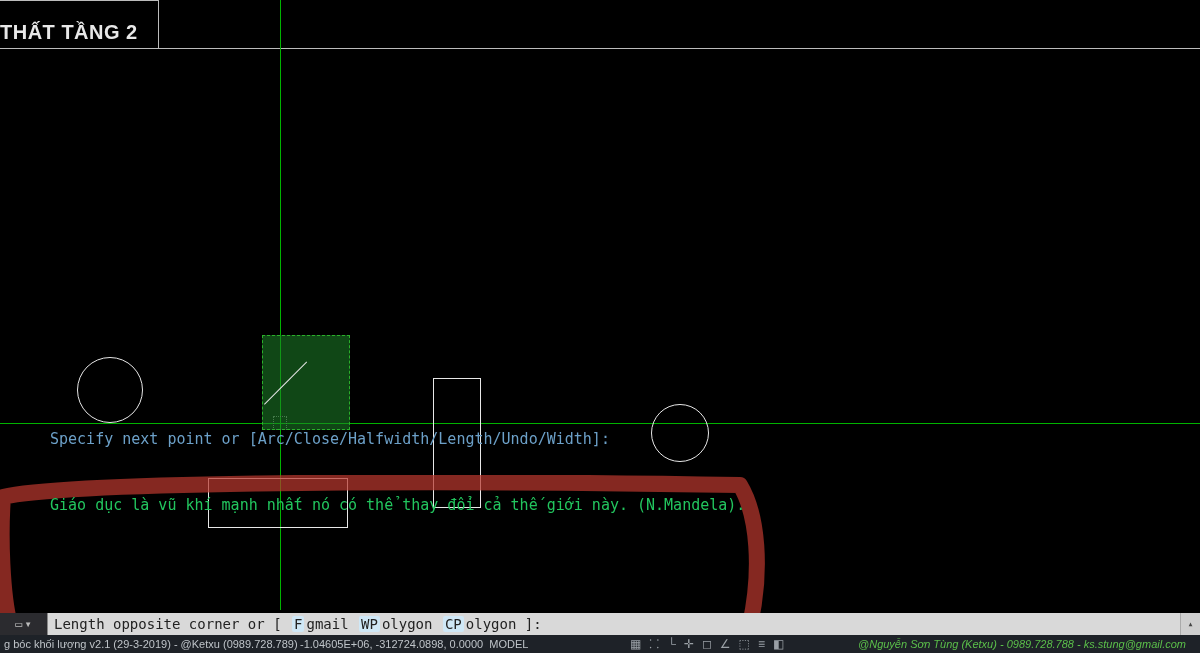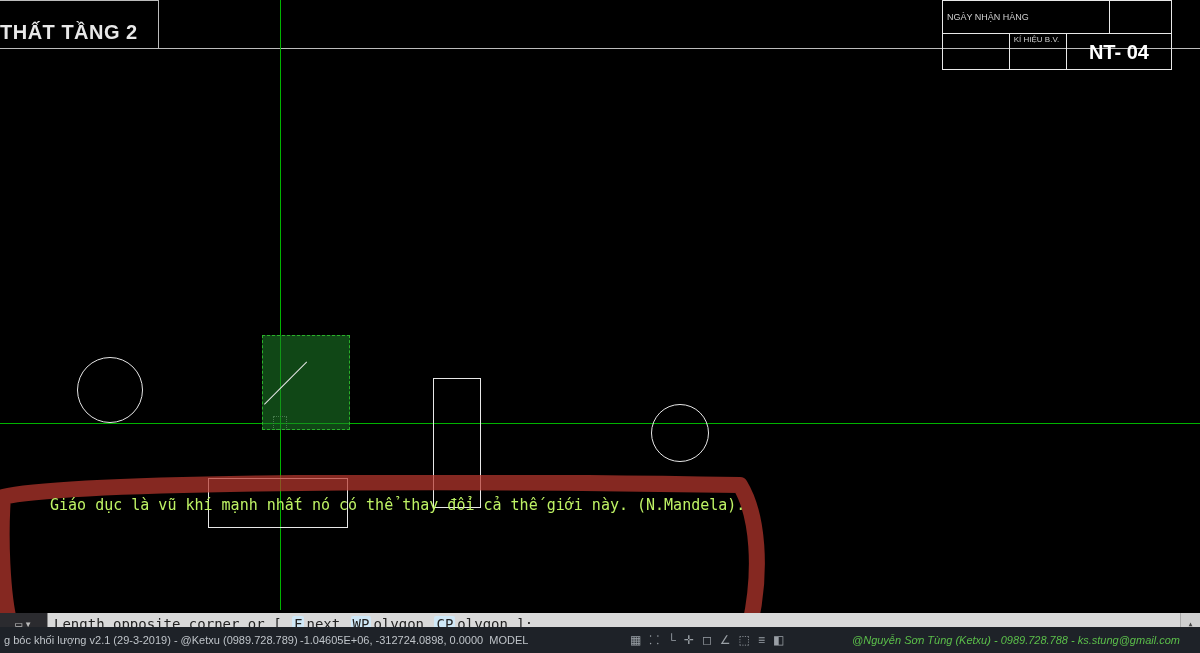--- a/index.html
+++ b/index.html
@@ -23,59 +23,46 @@
   
   .selwin { position:absolute; border:1px dashed #2ab02a; background:rgba(30,130,40,0.55); }
   
   .circle { position:absolute; border:1px solid #e8e8e8; border-radius:50%; background:transparent; }
   .rect   { position:absolute; border:1px solid #e8e8e8; background:transparent; }
   .diag   { position:absolute; background:#e8e8e8; height:1px; transform-origin:0 0; }
   
   #highlight { position:absolute; left:0; top:475px; width:780px; height:170px; pointer-events:none; }
   
   #cmdhist { position:absolute; left:50px; bottom:50px; color:#6ca0c8; font:15px/22px Consolas,monospace; white-space:pre; }
-  #cmdhist .quote { color:#bef264; }
+  #cmdhist .quote { color:#22c55e; }
   
   #cmdline { position:absolute; left:0; bottom:18px; right:0; height:22px; background:#d9d9d9; display:flex; align-items:center; font:14px/1 Consolas,monospace; color:#222; }
   #cmdline .gutter { width:48px; height:100%; background:#2b2b2f; border-right:1px solid #888; display:flex; align-items:center; justify-content:center; color:#bbb; font-size:12px; gap:2px; }
   #cmdline .prompt { padding-left:6px; }
   #cmdline .opt { background:#cfe8f7; padding:0 2px; margin:0 2px; border-radius:2px; }
   #cmdline .scrollbtn { margin-left:auto; width:20px; height:100%; background:#cfcfcf; border-left:1px solid #aaa; display:flex; align-items:center; justify-content:center; color:#444; font-size:10px;}
   
-  #statusbar { position:absolute; left:0; bottom:0; right:0; height:26px; background:#1e2228; display:flex; align-items:center; color:#bfc4c9; font:11px/1 Arial; }
+  #statusbar { position:absolute; left:0; bottom:0; right:0; height:18px; background:#1e2228; display:flex; align-items:center; color:#bfc4c9; font:11px/1 Arial; }
   #statusbar .left  { padding-left:4px; white-space:nowrap; overflow:hidden; flex:0 0 auto; }
   #statusbar .coords{ position:absolute; left:300px; white-space:nowrap; }
   #statusbar .btns  { position:absolute; left:630px; display:flex; gap:8px; align-items:center; }
   #statusbar .btn   { color:#9aa0a6; font-size:12px; }
-  #statusbar .right { margin-left:auto; padding-right:20px; color:#5bbf4a; font-style:italic; white-space:nowrap; }
+  #statusbar .right { margin-left:auto; padding-right:14px; color:#5bbf4a; font-style:italic; white-space:nowrap; }
 </style>
 </head>
 <body>
 
 <div id="canvas">
 
   <div class="frame-line" style="left:0;top:0;width:158px;height:1px;"></div>
   <div class="frame-line" style="left:0;top:48px;width:1200px;height:1px;"></div>
   <div class="frame-line" style="left:158px;top:0;width:1px;height:48px;"></div>
 
   <div class="dwg-title">THẤT TẦNG 2</div>
 
-  <div class="titleblock">
-    <div class="tb-row">
-      <div class="tb-cell" style="flex:3">NGÀY NHẬN HÀNG</div>
-      <div class="tb-cell" style="flex:1"></div>
-    </div>
-    <div class="tb-row">
-      <div class="tb-cell" style="flex:1.2"></div>
-      <div class="tb-cell" style="flex:1; flex-direction:column; align-items:flex-start; gap:2px;">
-        <span style="font-size:8px">KÍ HIỆU B.V.</span>
-      </div>
-      <div class="tb-cell tb-big" style="flex:2">NT- 04</div>
-    </div>
-  </div>
 
   <div class="cross-h" id="crossH" style="top: 423px;"></div>
   <div class="cross-v" id="crossV" style="left: 280px;"></div>
   <div class="pickbox" id="pickbox" style="left: 273px; top: 416px;"></div>
 
   <div class="selwin" id="selwin" style="left: 262px; top: 335px; width: 88px; height: 95px;"></div>
 
   <div class="circle" id="circ0" style="left: 77px; top: 357px; height: 66px; width: 66px;"></div>
   <div class="circle" id="circ1" style="left: 651px; top: 404px; height: 58px; width: 58px;"></div>
 
@@ -83,32 +70,33 @@
   <div class="rect" id="rect1" style="left: 433px; top: 378px; width: 48px; height: 130px;"></div>
 
   <div class="diag" id="diag0" style="left: 264px; top: 404px; width: 60px; transform: rotate(-45deg);"></div>
 
   <svg id="highlight" viewBox="0 0 780 170">
     <path d="M 3 22 C 60 8, 380 4, 740 10 C 758 40, 762 95, 750 150 C 560 158, 120 162, 10 150 C 2 120, 0 60, 3 22 Z" fill="none" stroke="#b8382e" stroke-width="16" stroke-linejoin="round" stroke-linecap="round" opacity="0.72"></path>
     <path d="M 6 150 C 200 160, 560 160, 748 148" fill="none" stroke="#b8382e" stroke-width="14" stroke-linecap="round" opacity="0.55"></path>
   </svg>
 
   <div id="cmdhist">
+    <div>Specify next point or [Arc/Close/Halfwidth/Length/Undo/Width]:</div>
     <div class="quote">Giáo dục là vũ khí mạnh nhất nó có thể thay đổi cả thế giới này. (N.Mandela).</div>
   </div>
 </div>
 
 <div id="cmdline">
   <div class="gutter">
     <span>▭</span>
       <span>▾</span>
   </div>
   <span class="prompt">
     <span>Length opposite corner or [</span>
-    <span class="opt"><span>F</span></span><span>next</span>
+    <span class="opt"><span>F</span></span><span>gmail</span>
     <span class="opt"><span>WP</span></span><span>olygon</span>
     <span class="opt"><span>CP</span></span><span>olygon</span>
     <span>]:</span>
   </span>
   <div class="scrollbtn">
       <span>▴</span>
     </div>
 </div>
 
 <div id="statusbar">

